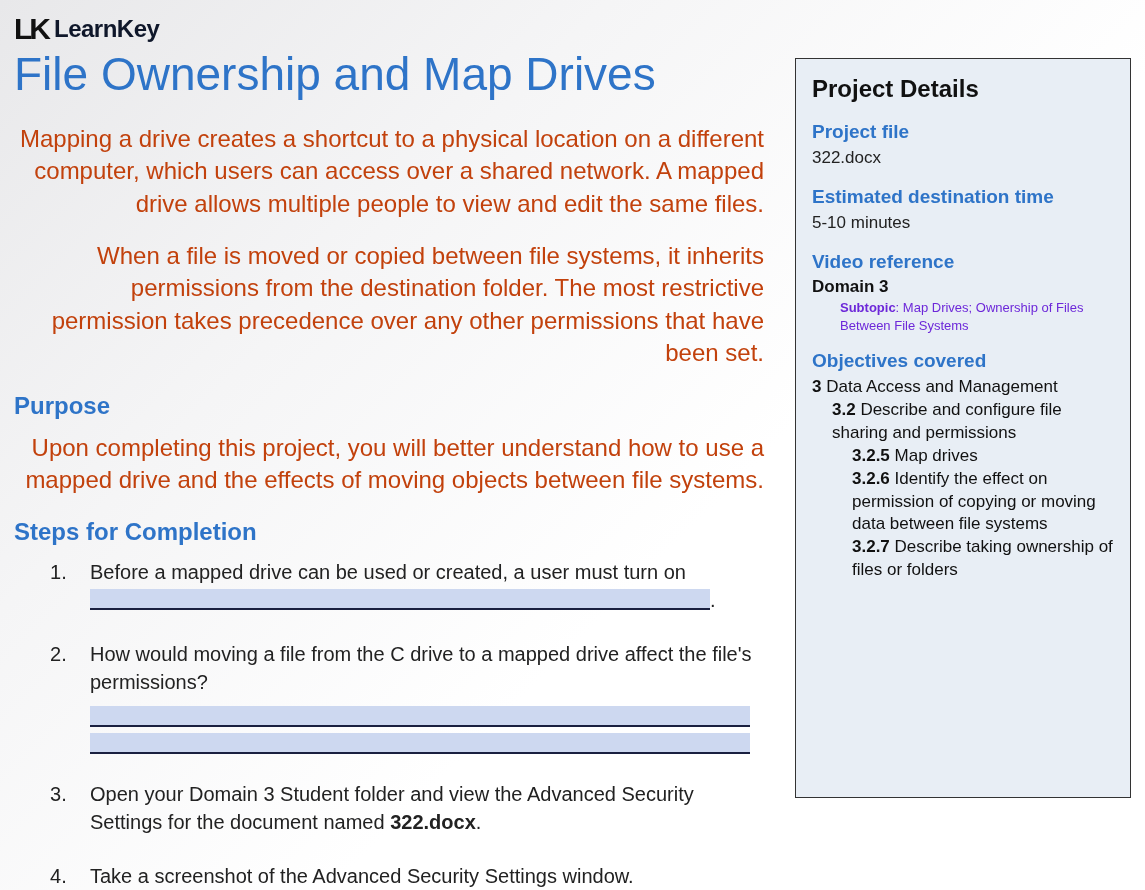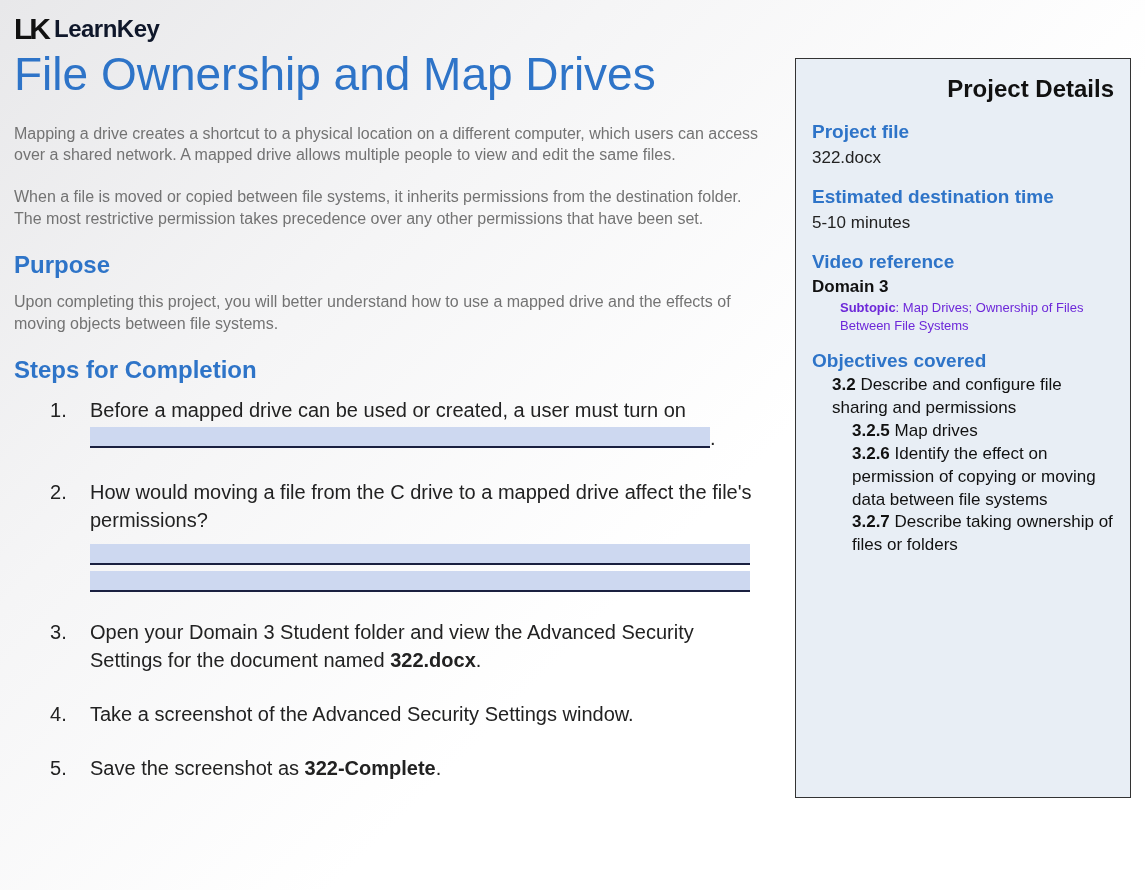--- a/index.html
+++ b/index.html
@@ -47,25 +47,26 @@
     letter-spacing: -0.5px;
   }
   h1.title {
     font-size: 46px;
     font-weight: 400;
     color: #2e74c8;
     margin: 4px 0 22px 0;
     line-height: 1.15;
   }
   .body-text {
-    font-size: 16px;
+    font-size: 24px;
     line-height: 1.35;
-    color: #737373;
+    color: #c2410c;
     margin-bottom: 20px;
     max-width: 750px;
+    text-align: right;
   }
   h2.section {
     font-size: 24px;
     font-weight: 700;
     color: #2e74c8;
     margin: 22px 0 12px 0;
   }
   ol.steps {
     list-style: none;
     counter-reset: step;
@@ -110,21 +111,21 @@
     width: 336px;
     background: #e8eef5;
     border: 1px solid #333;
     padding: 14px 16px 20px 16px;
     margin-top: 44px;
     min-height: 740px;
     font-size: 17px;
     line-height: 1.35;
   }
   .sidebar .panel-title {
-    text-align: right;
+    text-align: left;
     font-size: 24px;
     font-weight: 700;
     color: #111;
     margin-bottom: 14px;
   }
   .sidebar .field-label {
     font-size: 19px;
     font-weight: 700;
     color: #2e74c8;
     margin-top: 14px;
@@ -206,20 +207,23 @@
     <div class="field-label">Video reference</div>
     <div class="vidref">
       <div class="domain-line">Domain 3</div>
       <div class="sub-line">
         <span class="lead">Subtopic</span>: <span>Map Drives; Ownership of Files Between File Systems</span>
       </div>
     </div>
 
     <div class="field-label">Objectives covered</div>
     <div class="obj">
+      <div class="root-line">
+        <span class="num">3</span> <span>Data Access and Management</span>
+      </div>
       <div class="lvl2">
         <span class="num">3.2</span> <span>Describe and configure file sharing and permissions</span>
       </div>
       <div class="lvl3">
         <span class="num">3.2.5</span> <span>Map drives</span>
       </div>
       <div class="lvl3">
         <span class="num">3.2.6</span> <span>Identify the effect on permission of copying or moving data between file systems</span>
       </div>
       <div class="lvl3">

